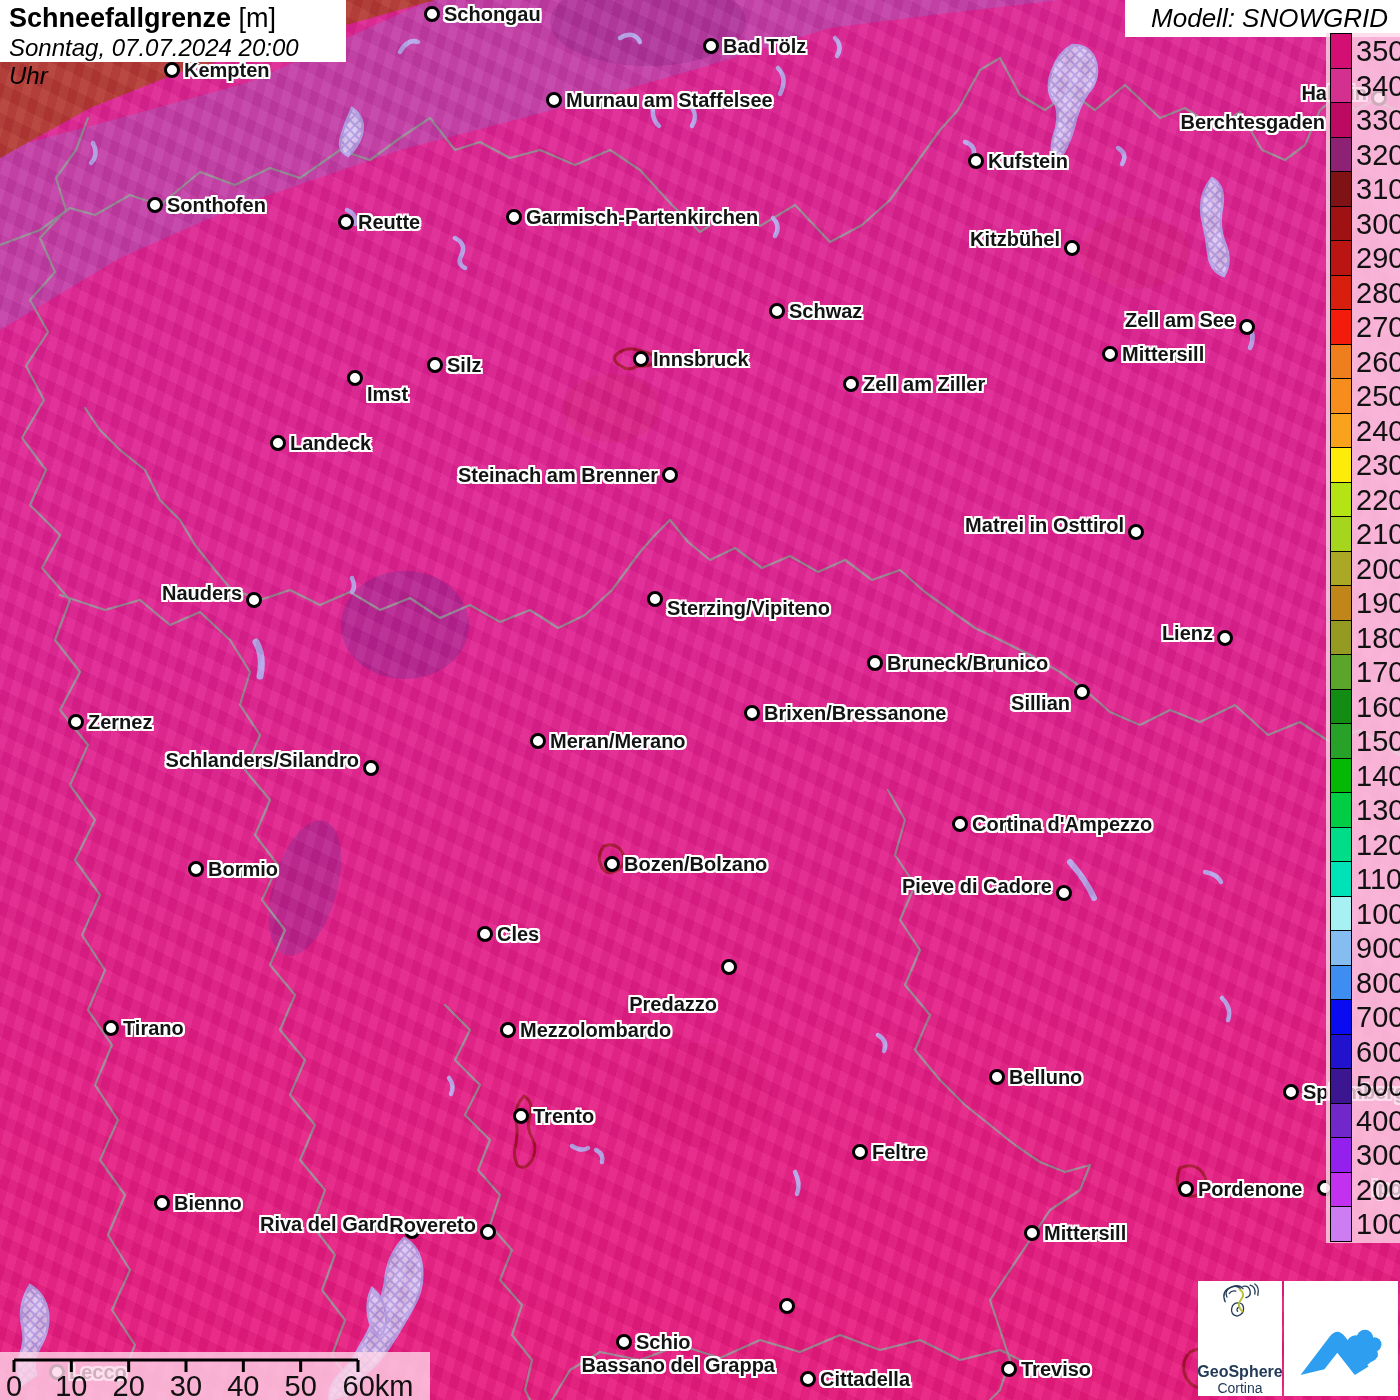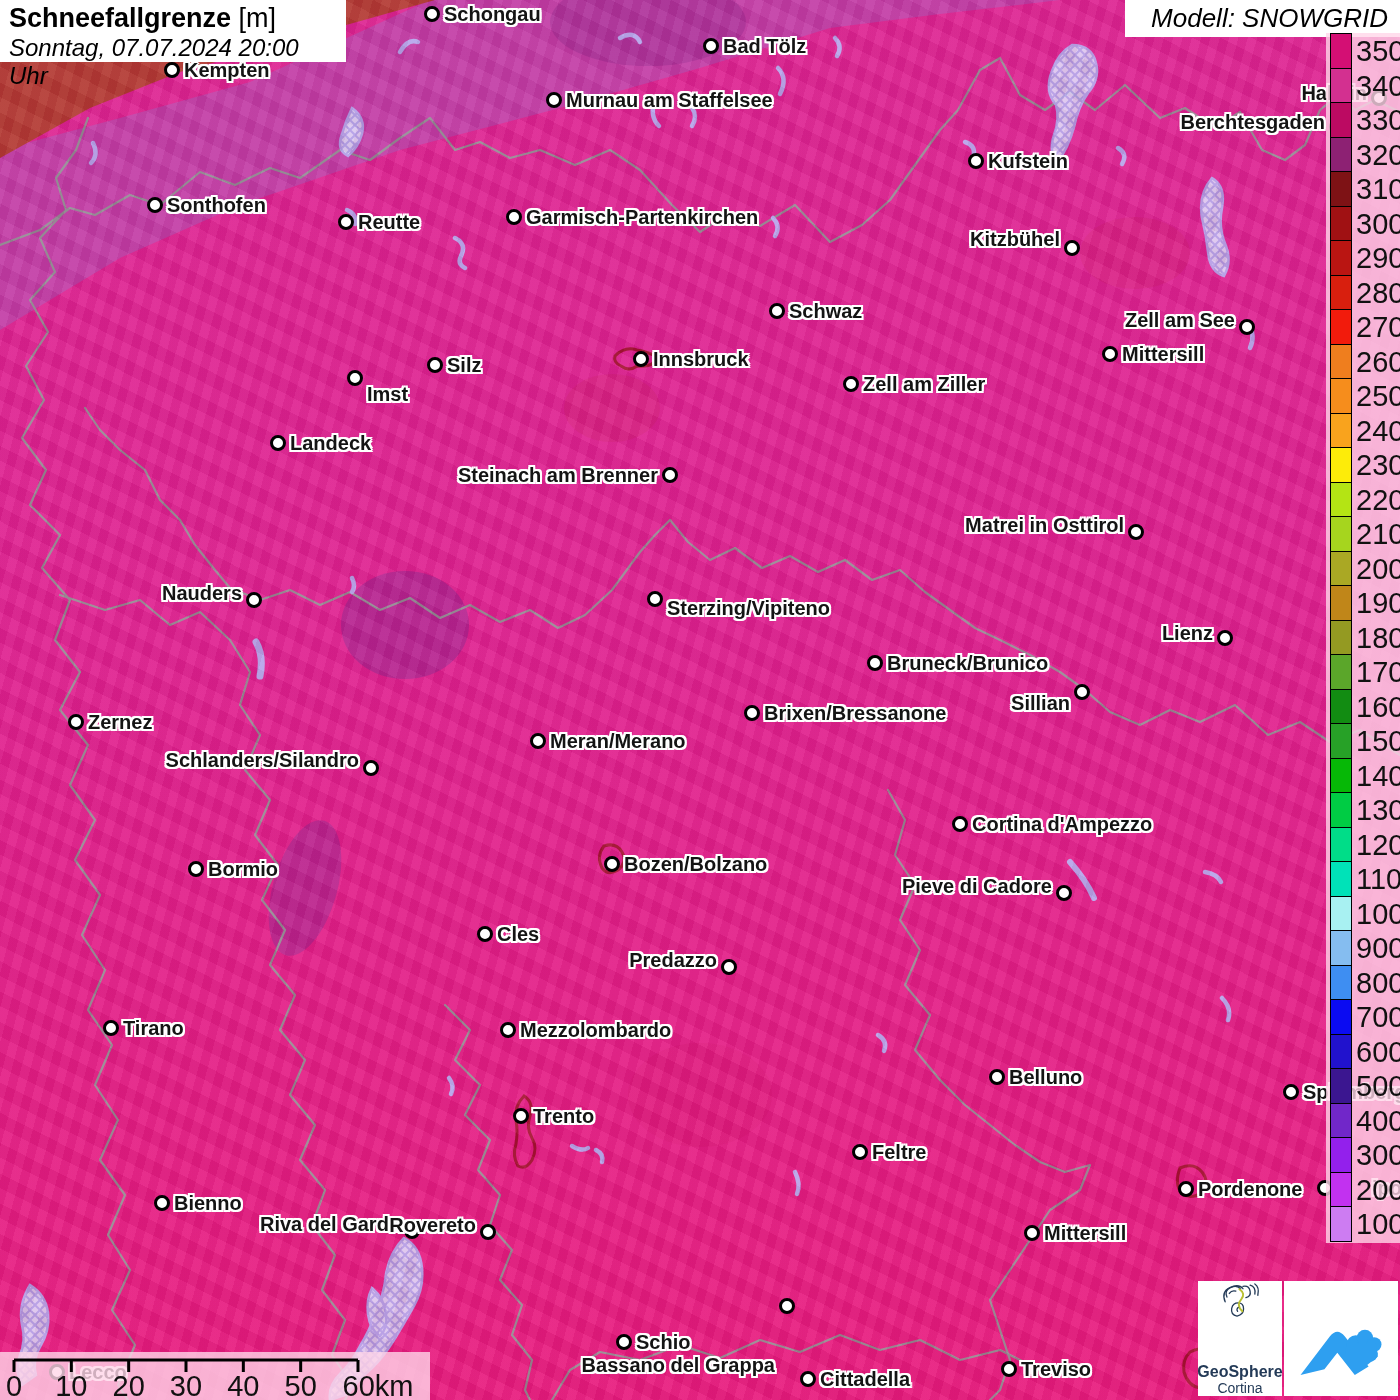--- a/index.html
+++ b/index.html
@@ -195,21 +195,21 @@
       <span class="city-label" style="top: 824px; left: 972px;">Cortina d'Ampezzo</span>
       <span class="city-dot" style="left: 196px; top: 869px;"></span>
       <span class="city-label" style="top: 869px; left: 208px;">Bormio</span>
       <span class="city-dot" style="left: 612px; top: 864px;"></span>
       <span class="city-label" style="top: 864px; left: 624px;">Bozen/Bolzano</span>
       <span class="city-dot" style="left: 1064px; top: 893px;"></span>
       <span class="city-label" style="top: 886px; right: 348px;">Pieve di Cadore</span>
       <span class="city-dot" style="left: 485px; top: 934px;"></span>
       <span class="city-label" style="top: 934px; left: 497px;">Cles</span>
       <span class="city-dot" style="left: 729px; top: 967px;"></span>
-      <span class="city-label" style="top: 960px; right: 683px;">Predazzo</span>
+      <span class="city-label" style="top: 1004px; right: 683px;">Predazzo</span>
       <span class="city-dot" style="left: 111px; top: 1028px;"></span>
       <span class="city-label" style="top: 1028px; left: 123px;">Tirano</span>
       <span class="city-dot" style="left: 508px; top: 1030px;"></span>
       <span class="city-label" style="top: 1030px; left: 520px;">Mezzolombardo</span>
       <span class="city-dot" style="left: 997px; top: 1077px;"></span>
       <span class="city-label" style="top: 1077px; left: 1009px;">Belluno</span>
       <span class="city-dot" style="left: 1291px; top: 1092px;"></span>
       <span class="city-label" style="top: 1092px; left: 1303px;">Spilimbergo</span>
       <span class="city-dot" style="left: 521px; top: 1116px;"></span>
       <span class="city-label" style="top: 1116px; left: 533px;">Trento</span>

